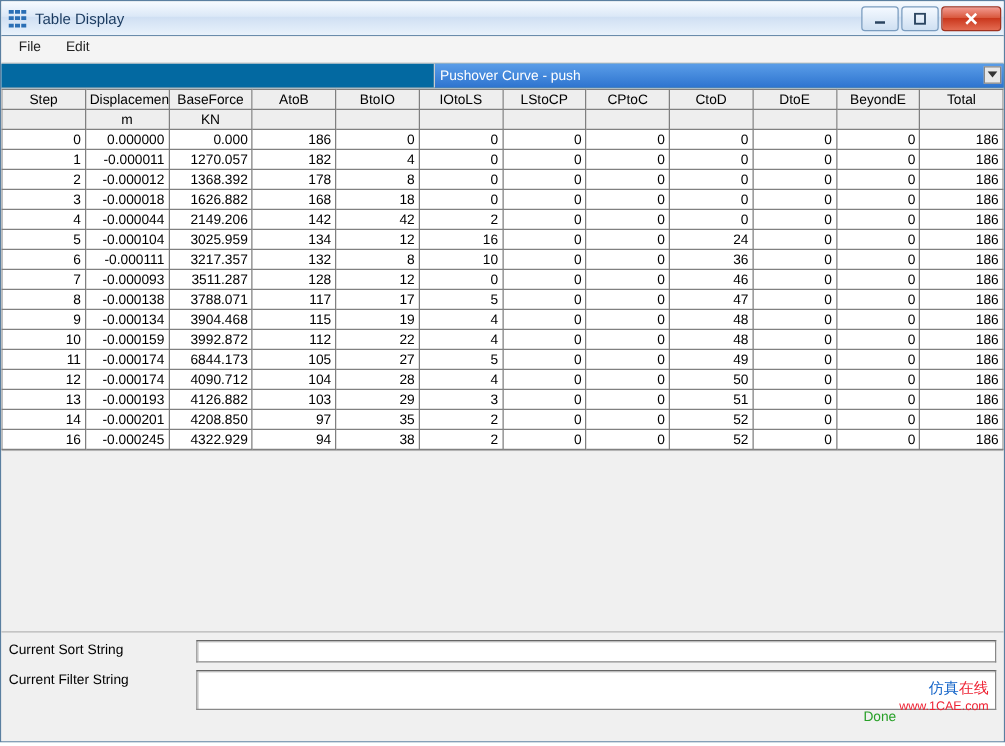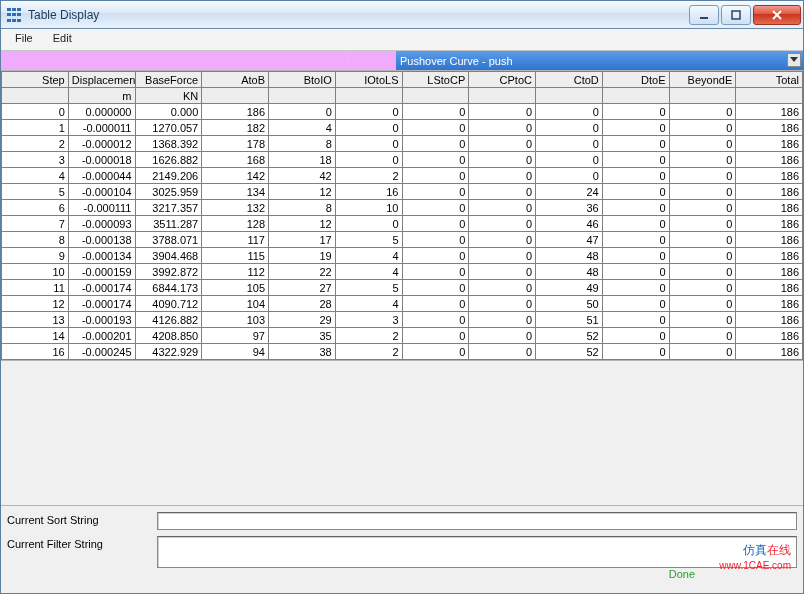--- a/index.html
+++ b/index.html
@@ -10,36 +10,36 @@
   .titlebar .app-icon .row { display:flex; gap:1px; }
   .titlebar .app-icon .row span { width:4px; height:3px; background:#2b6fb5; }
   .title-text { color:#1a3a5f; font-size:12px; flex:0 0 auto; }
   .title-spacer { flex:1; }
   .win-btns { display:flex; gap:2px; }
   .win-btn { width:30px; height:20px; border:1px solid #7a9cbf; border-radius:3px; background:linear-gradient(#f4f9ff,#cfe0f2); display:flex; align-items:center; justify-content:center; color:#2b4560;}
   .win-btn.close { width:48px; background:linear-gradient(#f29a8f,#d9593f 45%,#c9351a 46%,#e36b52); border-color:#a0321f; color:#fff;}
   .win-btn svg { display:block; }
   .menubar { height:22px; background:#f4f4f4; border-bottom:1px solid #c5c5c5; display:flex; align-items:stretch; padding-left:4px;}
   .menu-item { padding:3px 10px 0 10px; color:#222; cursor:default;}
-  .toolbar { height:20px; background:#f0abfc; border-bottom:1px solid #b5b5b5; display:flex; align-items:stretch;gap:48px;}
+  .toolbar { height:20px; background:#0369a1; border-bottom:1px solid #b5b5b5; display:flex; align-items:stretch;}
   .toolbar-spacer { width:347px; border-right:1px solid #ccc;}
   .selector { flex:1; background:linear-gradient(#5a9de8,#2e74cf); color:#fff; display:flex; align-items:center; padding:0 4px; font-size:11px; position:relative;}
   .selector .chev { position:absolute; right:2px; top:2px; width:14px; height:14px; background:#e8e8e8; border:1px solid #888; display:flex; align-items:center; justify-content:center;}
   .grid-area { flex:0 0 auto; background:#fff; border-bottom:1px solid #b5b5b5; overflow:hidden;}
   table.grid { border-collapse:collapse; width:100%; table-layout:fixed;}
   table.grid th, table.grid td { border:1px solid #808080; padding:1px 3px; height:16px; font-size:11px; overflow:hidden; white-space:nowrap; }
-  table.grid th { background:#eeeeee; text-align:right; font-weight:normal;}
+  table.grid th { background:#eeeeee; text-align:center; font-weight:normal;}
   table.grid td { text-align:right; background:#fff;}
   .empty { flex:1; background:#f0f0f0;}
   .bottom { border-top:1px solid #b5b5b5; background:#f0f0f0; padding:6px 6px 19px 6px;}
   .brow { display:flex; align-items:flex-start; margin-bottom:6px;}
   .brow label { width:150px; padding-top:2px;}
   .brow .field { flex:1; height:18px; border:1px solid #888; border-top-color:#666; background:#fff; box-shadow:inset 1px 1px 0 #d0d0d0;}
   .brow.tall .field { height:32px;}
-  .status-ok { position:absolute; right:108px; bottom:13px; color:#28a028; font-size:11px;}
+  .status-ok { position:absolute; right:86px; bottom:13px; color:#28a028; font-size:11px;}
   .watermark { position:absolute; right:12px; bottom:20px; text-align:right; font-size:12px; line-height:15px; pointer-events:none;}
   .watermark .cn { color:#1766c9; }
   .watermark .cn b { color:#e23; font-weight:normal;}
   .watermark .url { color:#e23; font-size:10px;}
 </style>
 </head>
 <body>
 
 <div class="window" style="position:relative;">
   <div class="titlebar">

